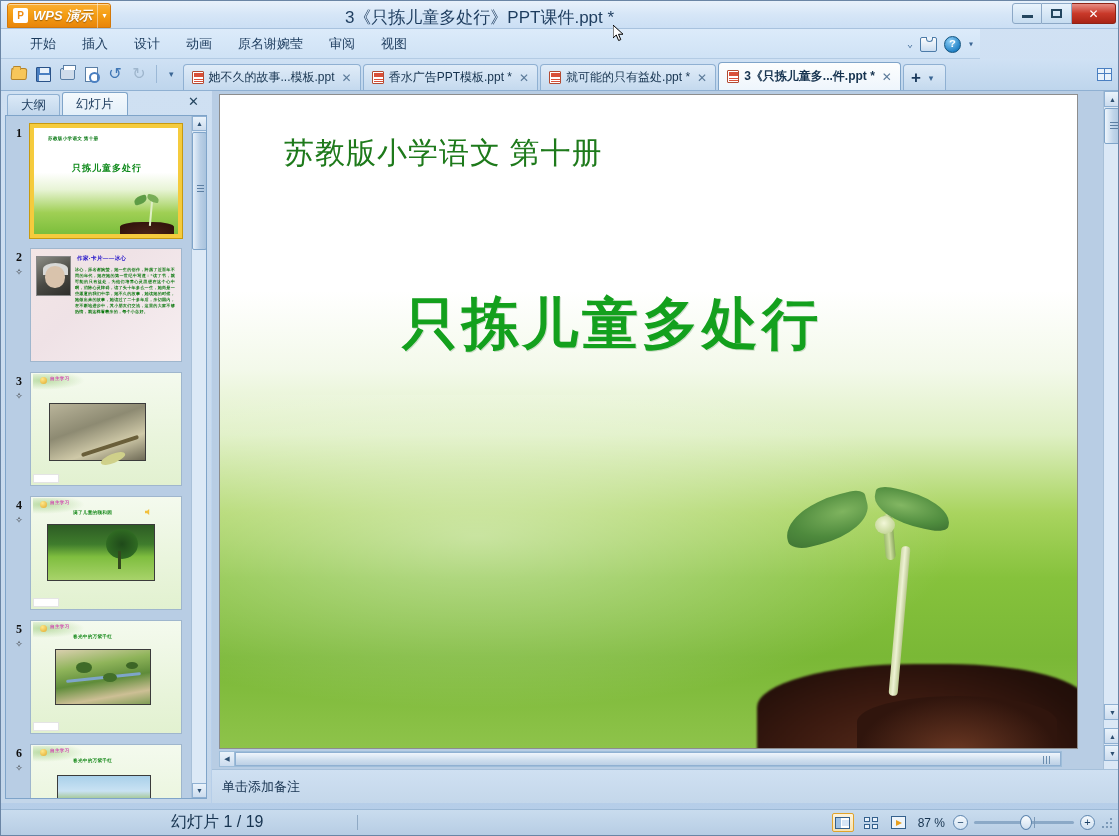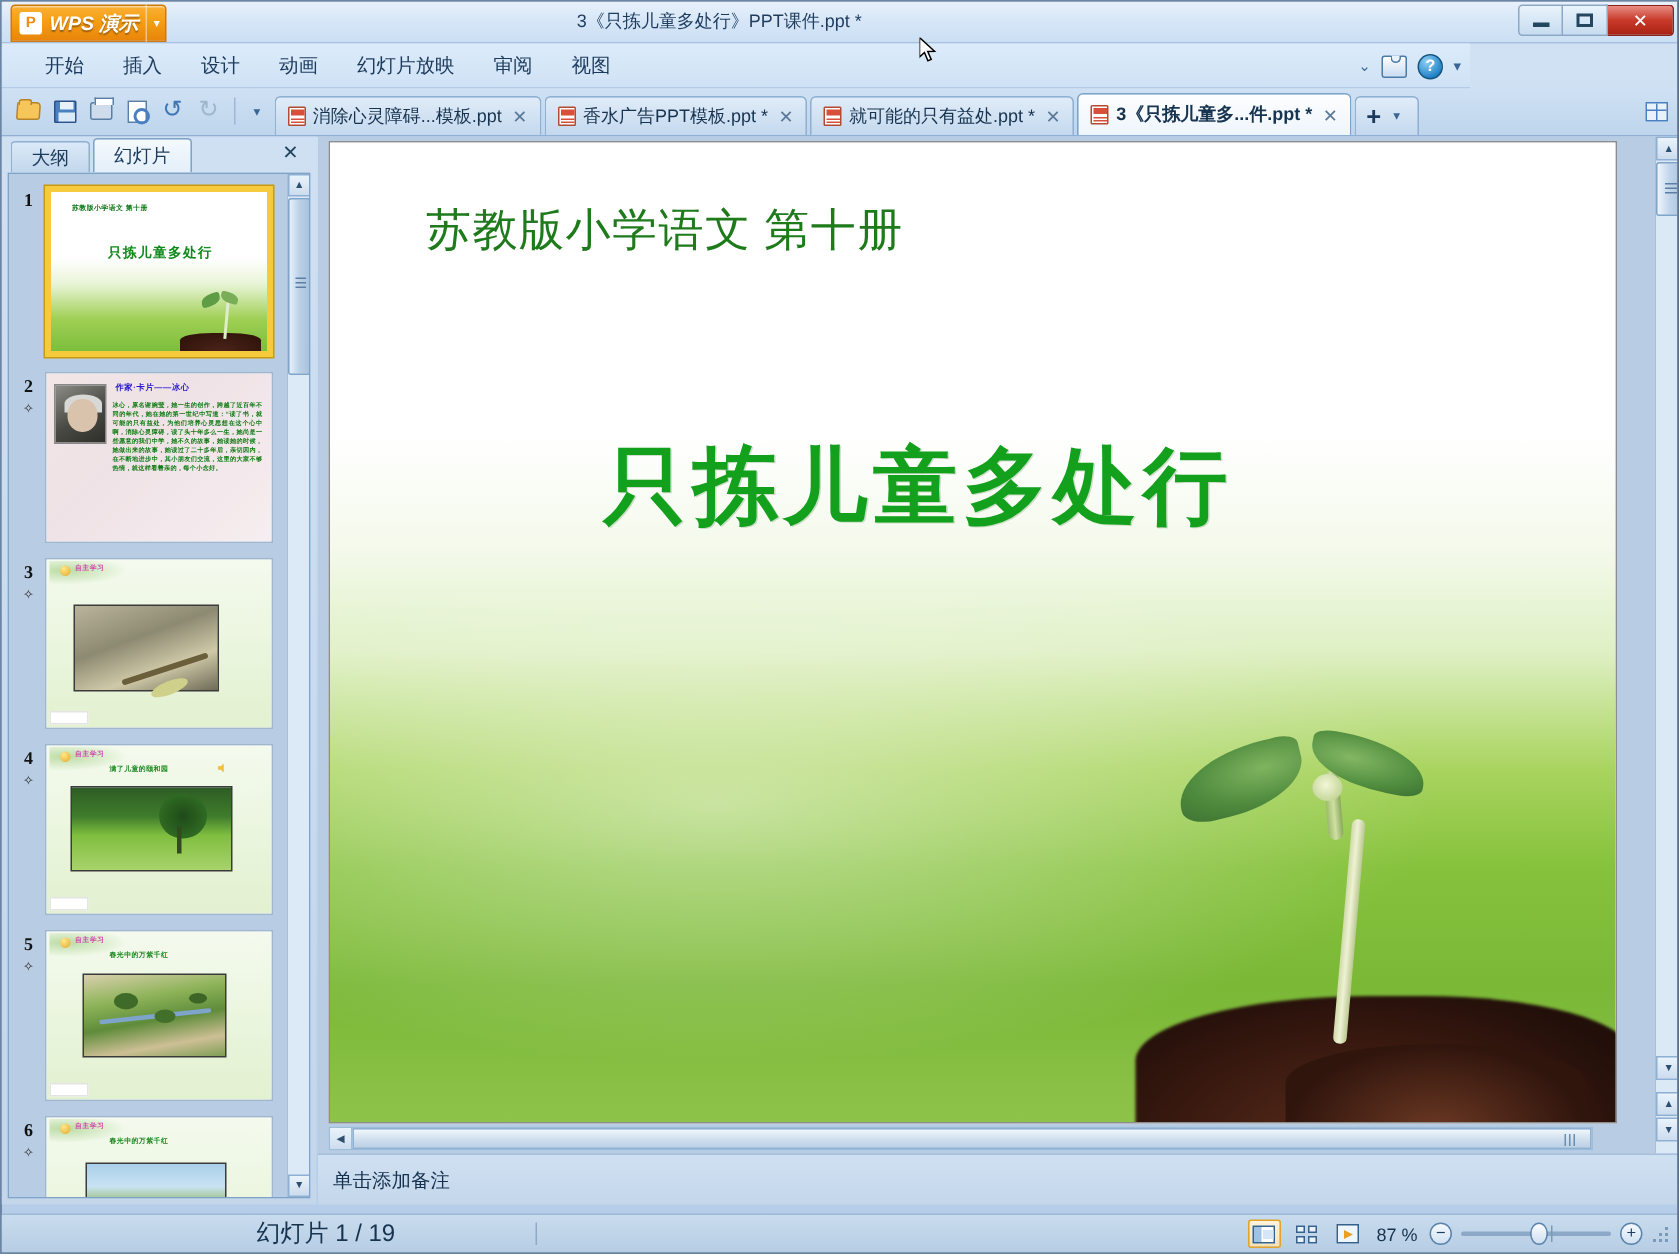--- a/index.html
+++ b/index.html
@@ -38,21 +38,21 @@
   .wps-text { color:#fff; font-size:13px; font-weight:bold; margin-left:5px;
               text-shadow:0 1px 1px rgba(0,0,0,.35); white-space:nowrap;font-style:italic;}
   .wps-caret {
     position:absolute; left:96px; top:2px; width:14px; height:25px;
     border-left:1px solid rgba(255,255,255,.45);
     display:flex;align-items:center;justify-content:center;
     color:#fff; font-size:8px;
   }
   .win-title {
     position:absolute; left:0; top:5px; width:957px; text-align:center;
-    font-size:12px; color:#1d3c5e; pointer-events:none;
+    font-size:17px; color:#1d3c5e; pointer-events:none;
   }
   .wincontrols { position:absolute; right:4px; top:2px; display:flex; gap:0; }
   .wb {
     width:30px;height:21px;border:1px solid #8ca8c6;border-left:none;
     background:linear-gradient(180deg,#e9f3fc,#c6dcf0);
     display:flex;align-items:center;justify-content:center;
   }
   .wb:first-child{border-left:1px solid #8ca8c6;border-radius:3px 0 0 3px;}
   .wb.close{
     width:44px;
@@ -60,21 +60,21 @@
     border-color:#8d2316;border-radius:0 3px 3px 0;color:#fff;font-weight:bold;font-size:12px;
   }
   .wb .min{width:11px;height:3px;background:#24465f;margin-top:6px;}
   .wb .max{width:11px;height:9px;border:2px solid #24465f;}
 
   
   .menubar{
     position:absolute; left:0; top:28px; width:979px; height:30px;
     background:linear-gradient(180deg,#dcebfa 0%, #cfe2f5 100%);
     border-bottom:1px solid #b3cbe4;
-    display:flex; align-items:center; padding-left:16px;
+    display:flex; align-items:center; padding-left:16px;font-family:Liberation Mono, monospace;
   }
   .menu-item{
     font-size:13px; color:#1b3a5c; padding:4px 13px; cursor:default;
     border-radius:3px; white-space:nowrap;
   }
   .menu-right{position:absolute;right:6px;top:0;height:30px;display:flex;align-items:center;gap:7px;}
   .ic-chev{font-size:10px;color:#3b6694;}
   .ic-shirt{
     width:17px;height:15px;background:linear-gradient(180deg,#fdfdfd,#c9dcf0);
     border:1px solid #4c7ba8;border-radius:2px;position:relative;
@@ -400,21 +400,21 @@
         </div>
       <div class="wb close">✕</div>
     </div>
   </div>
 
   <div class="menubar">
     <div class="menu-item">开始</div>
     <div class="menu-item">插入</div>
     <div class="menu-item">设计</div>
     <div class="menu-item">动画</div>
-    <div class="menu-item">幻灯片放映</div>
+    <div class="menu-item">原名谢婉莹</div>
     <div class="menu-item">审阅</div>
     <div class="menu-item">视图</div>
     <div class="menu-right">
       <span class="ic-chev">⌄</span>
       <span class="ic-shirt"></span>
       <span class="ic-help">?</span>
       <span class="ic-chev">▾</span>
     </div>
   </div>
 
@@ -433,21 +433,21 @@
           <span class="ic-preview"></span>
         </span>
       <span class="qbtn ic-undo">↺</span>
       <span class="qbtn ic-redo">↻</span>
       <span class="qsep"></span>
       <span class="qcaret">▾</span>
     </div>
 
     <div class="ftab">
       <span class="ic-doc"></span>
-      <span>消除心灵障碍...模板.ppt</span>
+      <span>她不久的故事...模板.ppt</span>
       <span class="tab-x">✕</span>
     </div>
     <div class="ftab">
       <span class="ic-doc"></span>
       <span>香水广告PPT模板.ppt *</span>
       <span class="tab-x">✕</span>
     </div>
     <div class="ftab">
       <span class="ic-doc"></span>
       <span>就可能的只有益处.ppt *</span>

